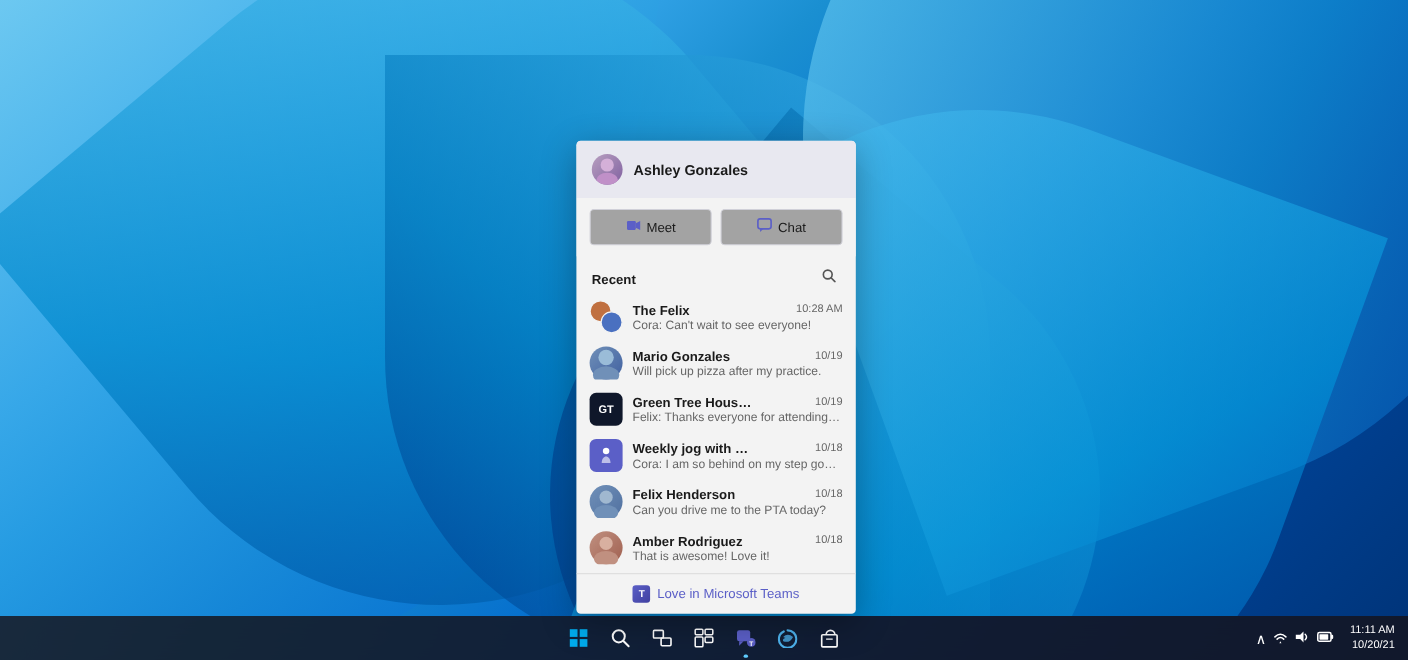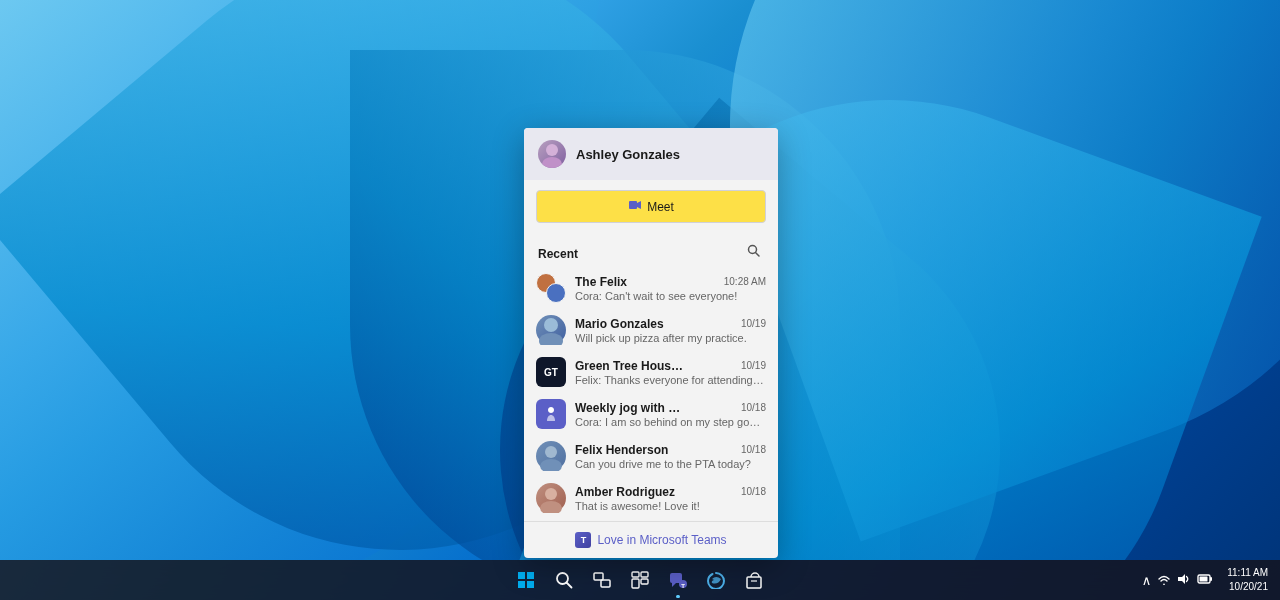--- a/index.html
+++ b/index.html
@@ -153,21 +153,21 @@
       gap: 8px;
       padding: 10px 12px;
       background: #f3f3f3;
     }
 
     .action-btn {
       flex: 1;
       padding: 7px 4px;
       border: 1px solid #d0d0d8;
       border-radius: 4px;
-      background: #fde047;
+      background: #a3a3a3;
       cursor: pointer;
       display: flex;
       align-items: center;
       justify-content: center;
       gap: 5px;
       font-size: 12px;
       color: #1a1a1a;
       font-family: 'Segoe UI', sans-serif;
     }
 
@@ -362,20 +362,29 @@
     <div class="action-buttons">
       <button class="action-btn">
         <span class="btn-icon">
           <svg width="14" height="14" viewBox="0 0 14 14">
             <rect x="1" y="3" width="8" height="8" rx="1" fill="#5b5fc7"></rect>
             <polygon points="9,5 13,3 13,11 9,9" fill="#5b5fc7"></polygon>
           </svg>
         </span>
         <span>Meet</span>
       </button>
+      <button class="action-btn">
+        <span class="btn-icon">
+          <svg width="14" height="14" viewBox="0 0 14 14">
+            <rect x="1" y="1" width="12" height="9" rx="2" fill="none" stroke="#5b5fc7" stroke-width="1.5"></rect>
+            <polygon points="3,10 3,13 6,10" fill="#5b5fc7"></polygon>
+          </svg>
+        </span>
+        <span>Chat</span>
+      </button>
     </div>
 
     <div class="recent-header">
       <span class="recent-label">Recent</span>
       <div class="search-icon-btn">
         <svg width="13" height="13" viewBox="0 0 13 13">
           <circle cx="5.5" cy="5.5" r="4" fill="none" stroke="#555" stroke-width="1.5"></circle>
           <line x1="8.5" y1="8.5" x2="12" y2="12" stroke="#555" stroke-width="1.5" stroke-linecap="round"></line>
         </svg>
       </div>

